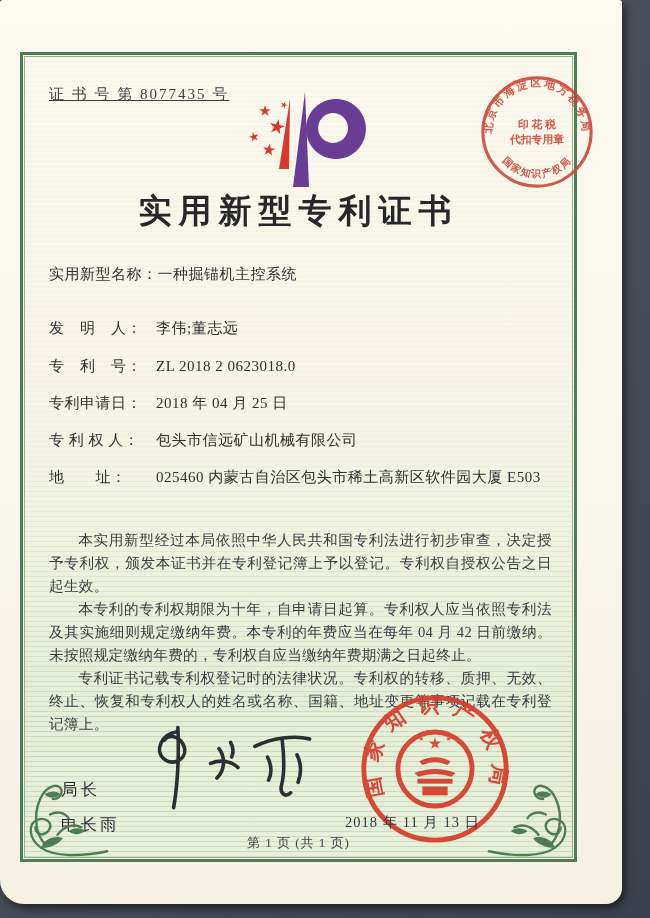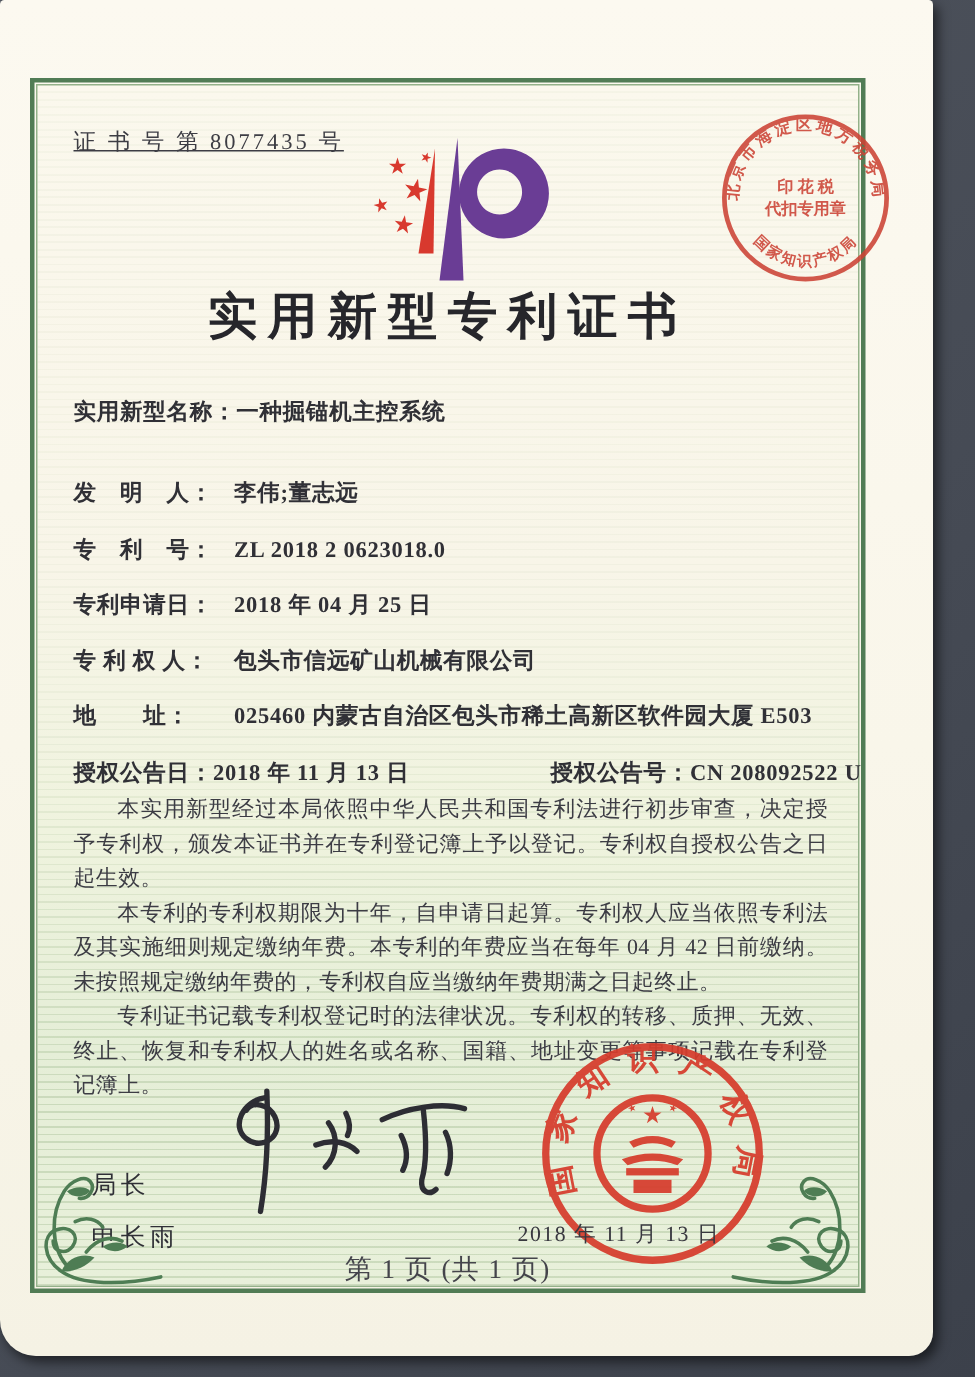--- a/index.html
+++ b/index.html
@@ -13,31 +13,31 @@
         background:linear-gradient(180deg,#fbf8ed 0%,#f8f5e8 40%,#eff3de 62%,#e5eed7 80%,#e8f0da 100%);}
   .guilloche{position:absolute;inset:0;
         background:repeating-linear-gradient(0deg,rgba(106,148,88,.22) 0 1px,rgba(255,255,255,0) 1px 5px);
         -webkit-mask-image:linear-gradient(180deg,rgba(0,0,0,.18) 0%,rgba(0,0,0,.22) 50%,rgba(0,0,0,.65) 70%,#000 85%,#000 100%);
         mask-image:linear-gradient(180deg,rgba(0,0,0,.18) 0%,rgba(0,0,0,.22) 50%,rgba(0,0,0,.65) 70%,#000 85%,#000 100%);}
   .content{position:absolute;inset:0;z-index:2;}
   .cert-no{position:absolute;left:26px;top:30px;font-size:15px;letter-spacing:2px;color:#3d3d44;text-decoration:underline;}
   .logo{position:absolute;left:218px;top:30px;width:152px;height:112px;}
   .title{position:absolute;left:0;right:0;top:134px;text-align:center;font-size:33px;font-weight:bold;
          letter-spacing:7px;color:#26262b;}
-  .row{position:absolute;left:26px;right:20px;font-size:15px;color:#303036;letter-spacing:.5px;white-space:nowrap;font-weight:bold;}
+  .row{position:absolute;left:26px;right:20px;font-size:15px;color:#303036;letter-spacing:.5px;white-space:nowrap;}
   .row .lbl{display:inline-block;min-width:107px;}
   .grant-no{position:absolute;left:318px;top:0;}
   .body{position:absolute;left:26px;right:22px;top:474px;font-size:14.6px;line-height:23px;
         color:#3c3c44;text-align:justify;letter-spacing:.3px;}
   .body p{margin:0;text-indent:2em;}
   .signer{position:absolute;left:38px;font-size:16.5px;color:#2f2f36;letter-spacing:3px;margin-top:32px;}
   .sig-svg{position:absolute;left:118px;top:664px;width:195px;height:95px;}
   .seal-svg{position:absolute;left:334px;top:636px;width:156px;height:156px;opacity:.93;}
   .seal-date{position:absolute;left:322px;top:758px;font-size:14.5px;color:#38383f;letter-spacing:1px;z-index:4;}
-  .footer{position:absolute;left:0;right:0;top:779px;text-align:center;font-size:18px;color:#44444b;letter-spacing:1px;}
+  .footer{position:absolute;left:0;right:0;top:779px;text-align:center;font-size:13px;color:#44444b;letter-spacing:1px;}
   .flourish{position:absolute;width:92px;height:96px;z-index:3;}
   .flourish.left{left:-6px;bottom:-9px;}
   .flourish.right{right:-5px;bottom:-9px;transform:scaleX(-1);}
   .tax-stamp{position:absolute;left:478px;top:73px;width:118px;height:118px;z-index:5;opacity:.88;}
 </style>
 </head>
 <body>
 
 <div class="scan">
   <div class="page">
@@ -119,26 +119,20 @@
         </div>
         <div class="row" style="top:339px">
           <span class="lbl">专利申请日：</span><span class="val">2018 年 04 月 25 日</span>
         </div>
         <div class="row" style="top:376px">
           <span class="lbl">专 利 权 人：</span><span class="val">包头市信远矿山机械有限公司</span>
         </div>
         <div class="row" style="top:413px">
           <span class="lbl">地　　址：</span><span class="val">025460  内蒙古自治区包头市稀土高新区软件园大厦 E503</span>
         </div>
-        <div class="row" style="top:451px">
-          <span>授权公告日：</span><span>2018 年 11 月 13 日</span>
-          <span class="grant-no">
-            <span>授权公告号：</span><span>CN 208092522 U</span>
-          </span>
-        </div>
 
         <div class="body">
           <p>本实用新型经过本局依照中华人民共和国专利法进行初步审查，决定授予专利权，颁发本证书并在专利登记簿上予以登记。专利权自授权公告之日起生效。</p>
           <p>本专利的专利权期限为十年，自申请日起算。专利权人应当依照专利法及其实施细则规定缴纳年费。本专利的年费应当在每年 04 月 42 日前缴纳。未按照规定缴纳年费的，专利权自应当缴纳年费期满之日起终止。</p>
           <p>专利证书记载专利权登记时的法律状况。专利权的转移、质押、无效、终止、恢复和专利权人的姓名或名称、国籍、地址变更等事项记载在专利登记簿上。</p>
         </div>
 
         <div class="signer" style="top:692px">局长</div>
         <div class="signer" style="top:727px">申长雨</div>
 

